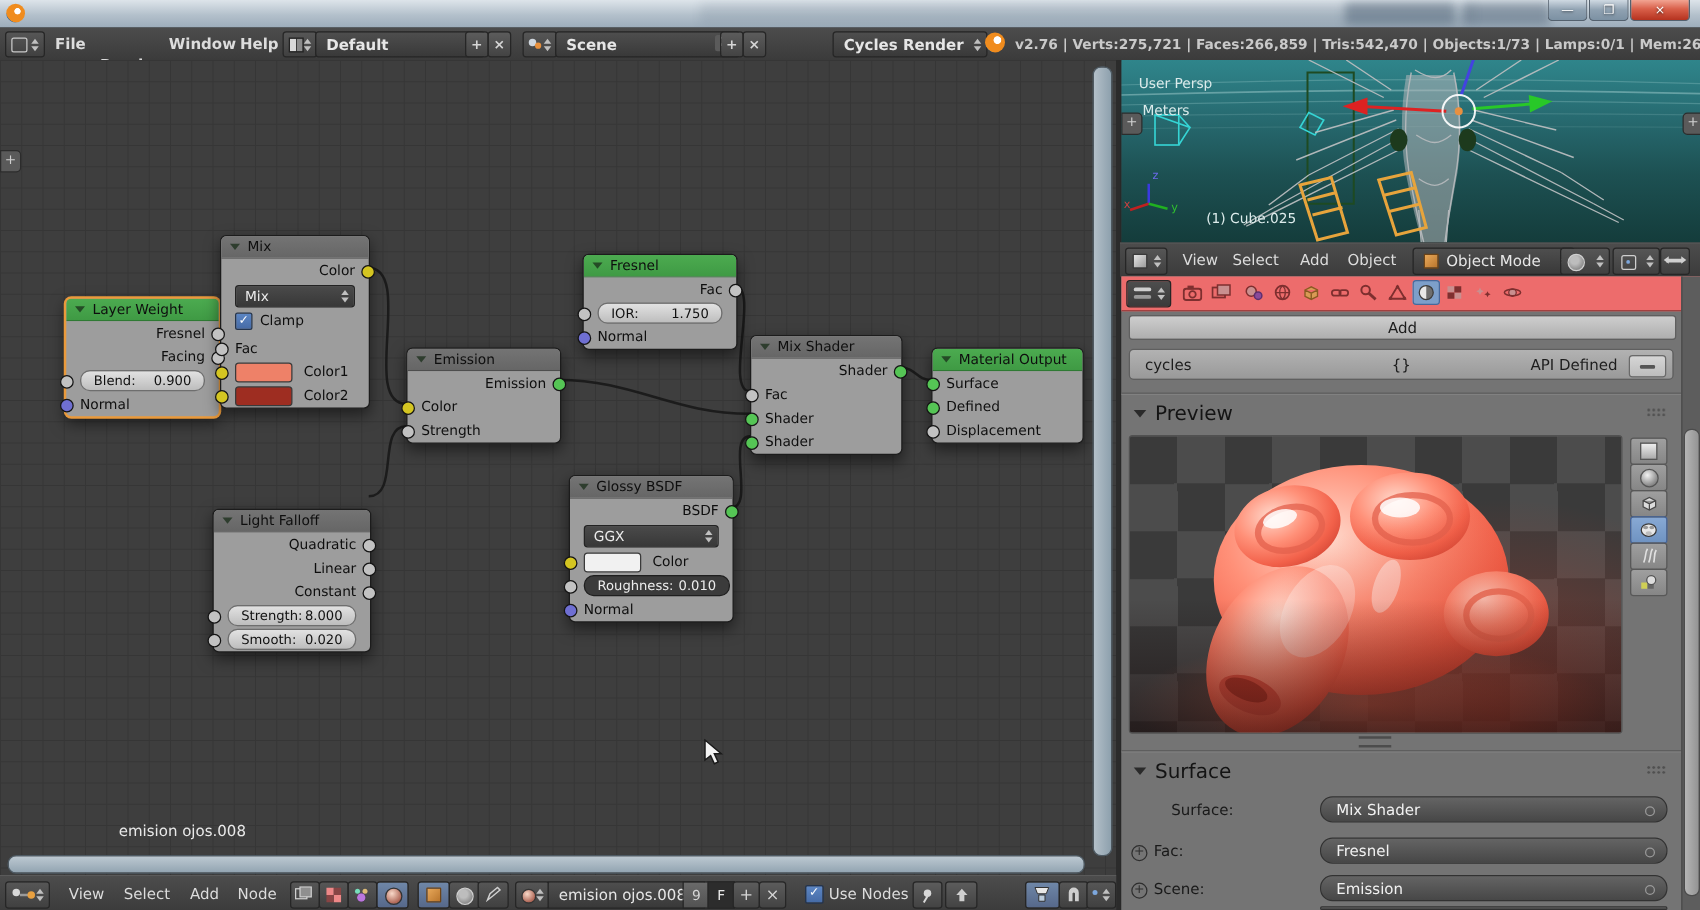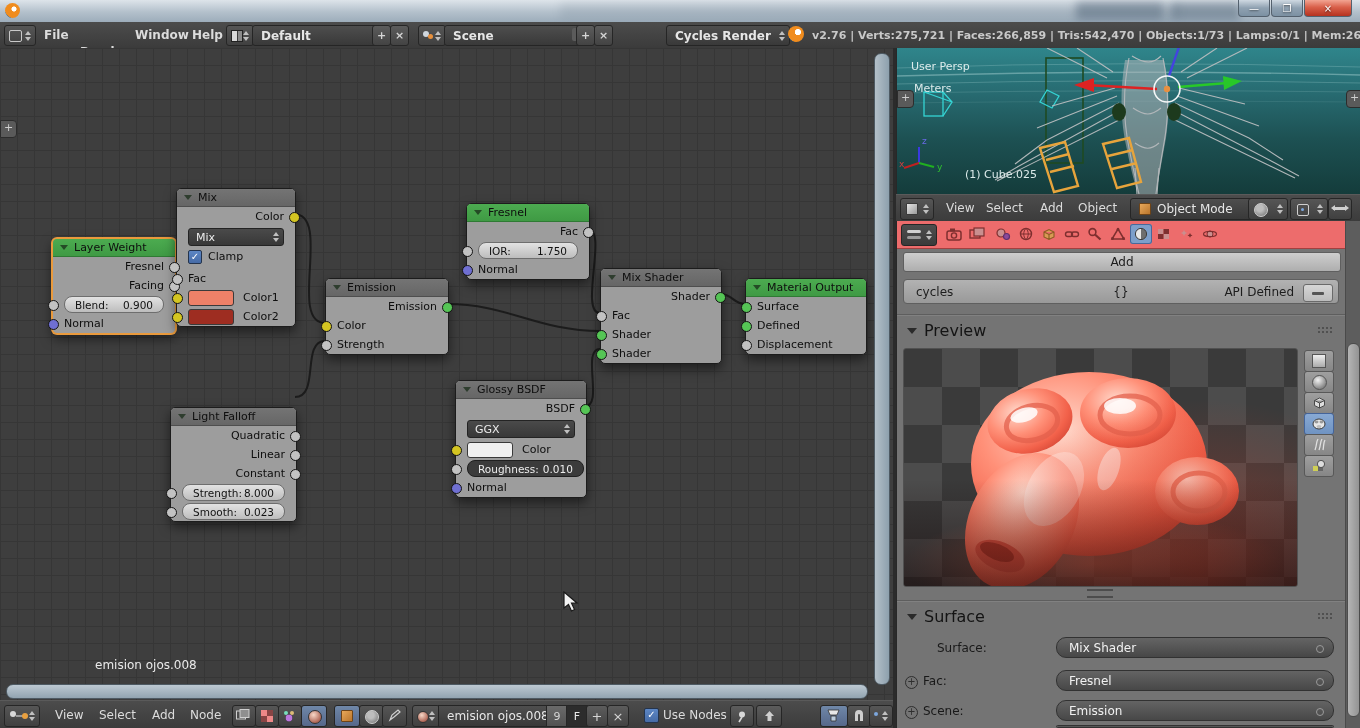--- a/index.html
+++ b/index.html
@@ -268,21 +268,21 @@
           <i class="sock l sk-gray"></i>
         <div class="nslider">
           <span>Strength:</span>
           <span>8.000</span>
           </div>
         </div>
       <div class="nrow">
           <i class="sock l sk-gray"></i>
         <div class="nslider">
           <span>Smooth:</span>
-          <span>0.023</span>
+          <span>0.020</span>
           </div>
         </div>
     </div>
 
     <div class="node" style="left:325px;top:230px;width:122px;">
       <div class="nh gray">
           <span class="ntri"></span>
         <span>Emission</span>
         </div>
       <div class="nrow out">

